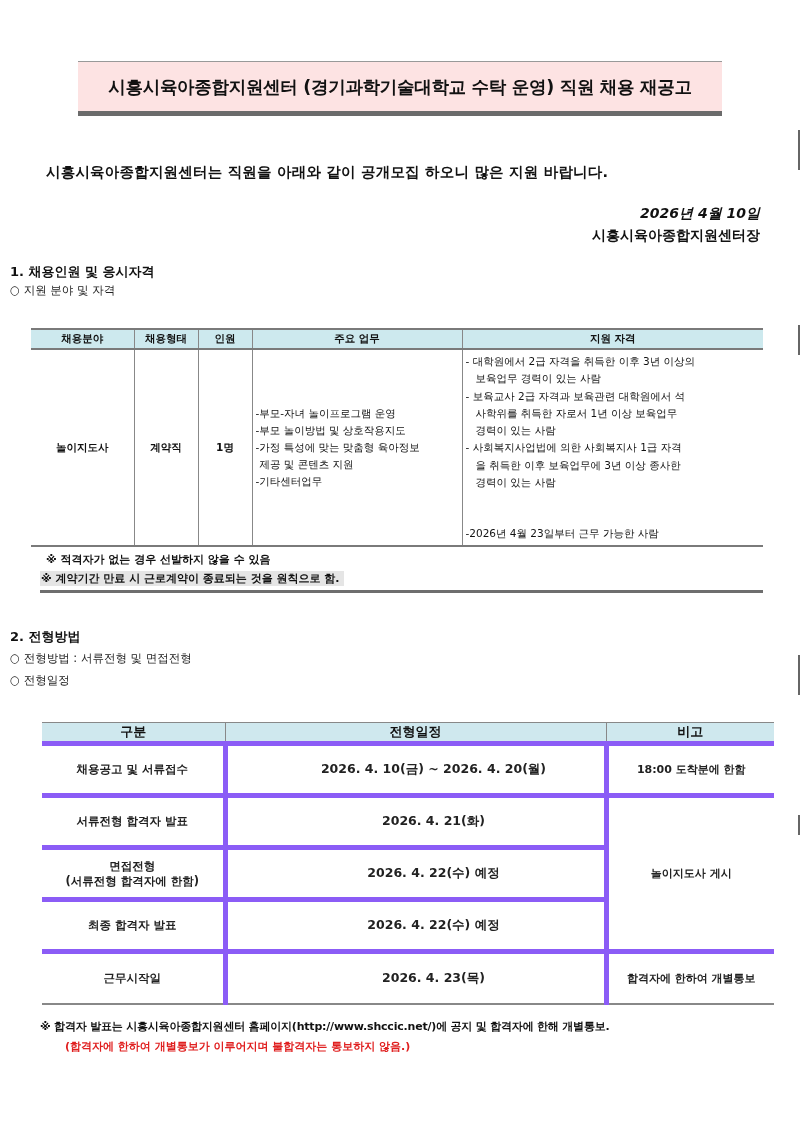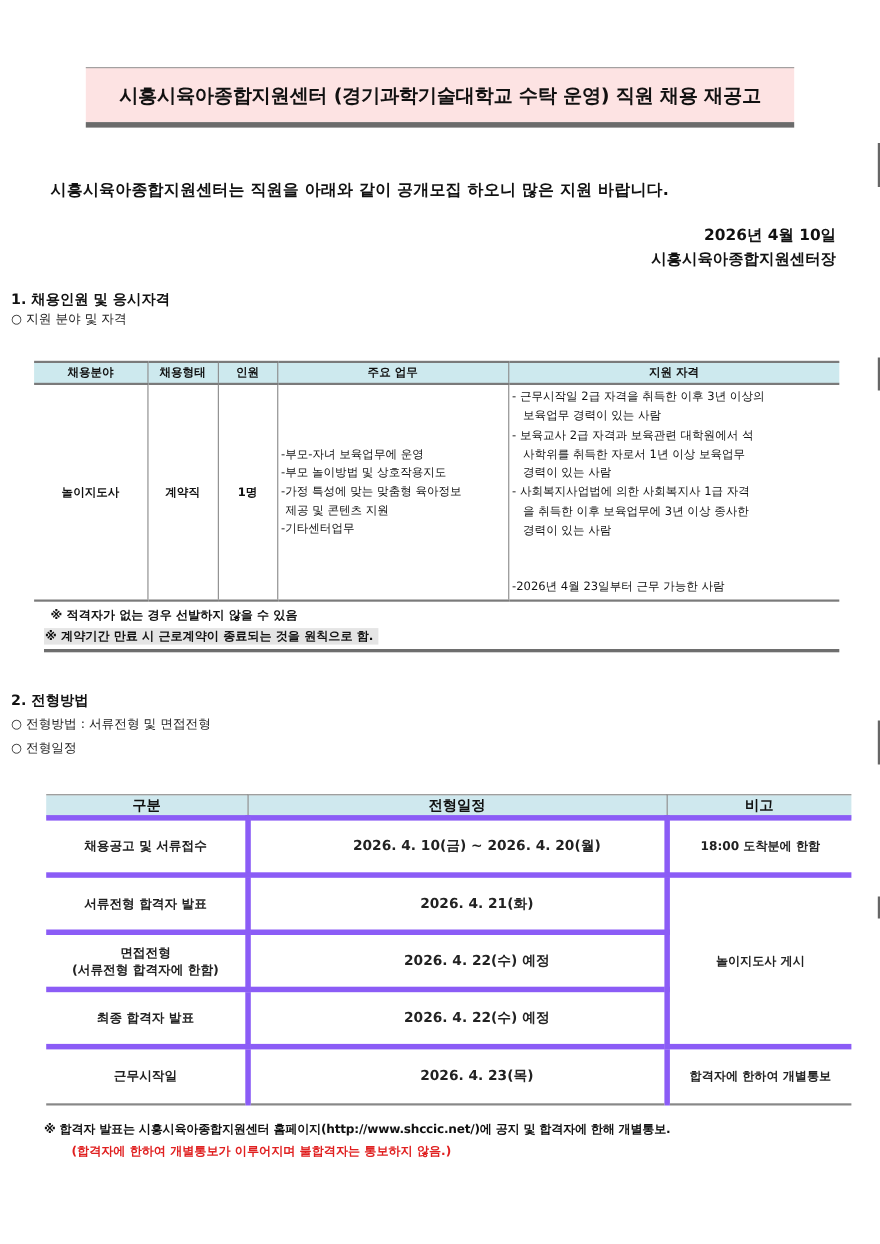--- a/index.html
+++ b/index.html
@@ -16,21 +16,21 @@
       position: absolute; left: 78px; top: 111px; width: 644px; height: 5px;
       background: #6b6b6b;
     }
 
     .intro {
       position: absolute; left: 46px; top: 163px;
       font-size: 14.5px; font-weight: bold; letter-spacing: 0.2px;
     }
     .date-line {
       position: absolute; right: 40px; top: 205px;
-      font-size: 14px; font-weight: bold; text-align: right;
+      font-size: 14px; font-weight: bold; text-align: right; font-style: italic;
     }
     .signer {
       position: absolute; right: 40px; top: 227px;
       font-size: 14px; font-weight: bold; text-align: right;
     }
 
     .section-heading {
       position: absolute; left: 10px; font-size: 13px; font-weight: bold;
     }
     .bullet-line {
@@ -126,29 +126,29 @@
       <th>주요 업무</th>
       <th>지원 자격</th>
     </tr>
   </thead>
   <tbody>
     <tr>
       <td style="font-weight:bold;">놀이지도사</td>
       <td style="font-weight:bold;">계약직</td>
       <td style="font-weight:bold;">1명</td>
       <td class="duties">
-        <div>-부모-자녀 보육업무에 운영</div>
+        <div>-부모-자녀 놀이프로그램 운영</div>
         <div>-부모 놀이방법 및 상호작용지도</div>
         <div>-가정 특성에 맞는 맞춤형 육아정보</div>
         <div style="padding-left:4px;"> 제공 및 콘텐츠 지원</div>
         <div>-기타센터업무</div>
       </td>
       <td class="quals">
         <span class="qual-item">
-          <span>- 근무시작일 2급 자격을 취득한 이후 3년 이상의</span>
+          <span>- 대학원에서 2급 자격을 취득한 이후 3년 이상의</span>
           <span class="cont">보육업무 경력이 있는 사람</span>
         </span>
         <span class="qual-item">
           <span>- 보육교사 2급 자격과 보육관련 대학원에서 석</span>
           <span class="cont">사학위를 취득한 자로서 1년 이상 보육업무</span>
           <span class="cont">경력이 있는 사람</span>
         </span>
         <span class="qual-item">
           <span>- 사회복지사업법에 의한 사회복지사 1급 자격</span>
           <span class="cont">을 취득한 이후 보육업무에 3년 이상 종사한</span>

